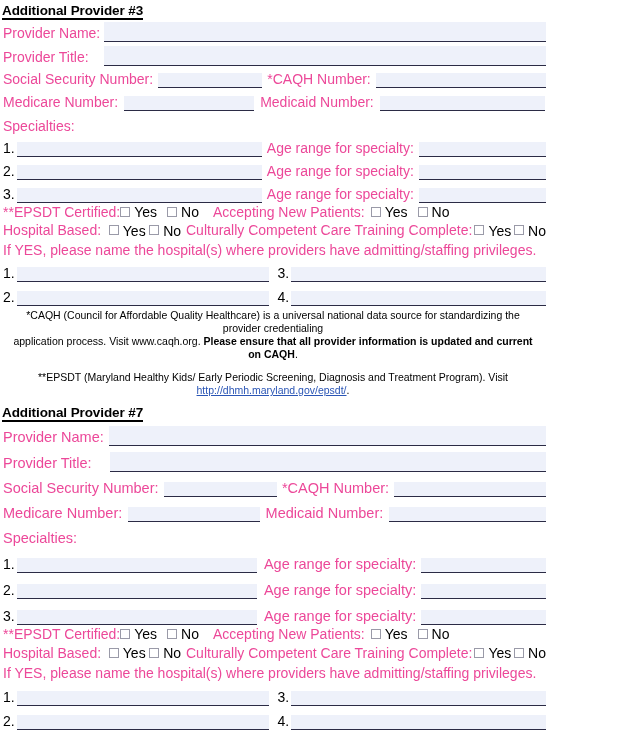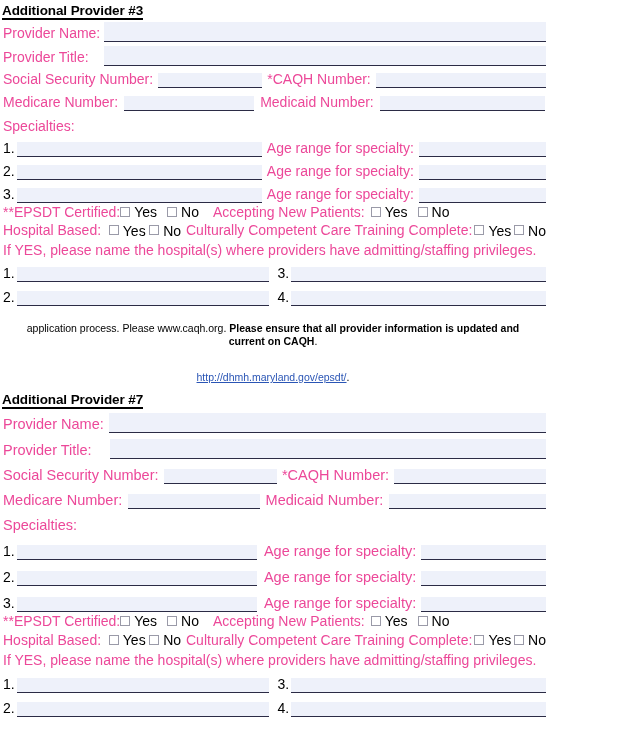--- a/index.html
+++ b/index.html
@@ -248,26 +248,26 @@
       <span class="num">2.</span>
       <span class="fld" style="width:293px;"></span>
       <span class="gap10"></span>
       <span class="num">4.</span>
       <span class="fld" style="width:296px;"></span>
     </div>
   </div>
 
   <div style="padding-top:3px;">
     <div class="note">
-      <br>
-      <span>application process. Please www.caqh.org. </span><b>Please ensure that all provider information is updated and current on CAQH</b><span>.</span>
+      <span>*CAQH (Council for Affordable Quality Healthcare) is a universal national data source for standardizing the provider credentialing</span><br>
+      <span>application process. Visit www.caqh.org. </span><b>Please ensure that all provider information is updated and current on CAQH</b><span>.</span>
     </div>
 
     <div class="note" style="padding-top:10px;">
-      <br>
+      <span>**EPSDT (Maryland Healthy Kids/ Early Periodic Screening, Diagnosis and Treatment Program). Visit</span><br>
       <span class="note-link">http://dhmh.maryland.gov/epsdt/</span><span>.</span>
     </div>
   </div>
 
   <div style="padding-top:5px;">
 
     <div class="header-row">
       <span class="section-header">Additional Provider #7</span>
     </div>
 

